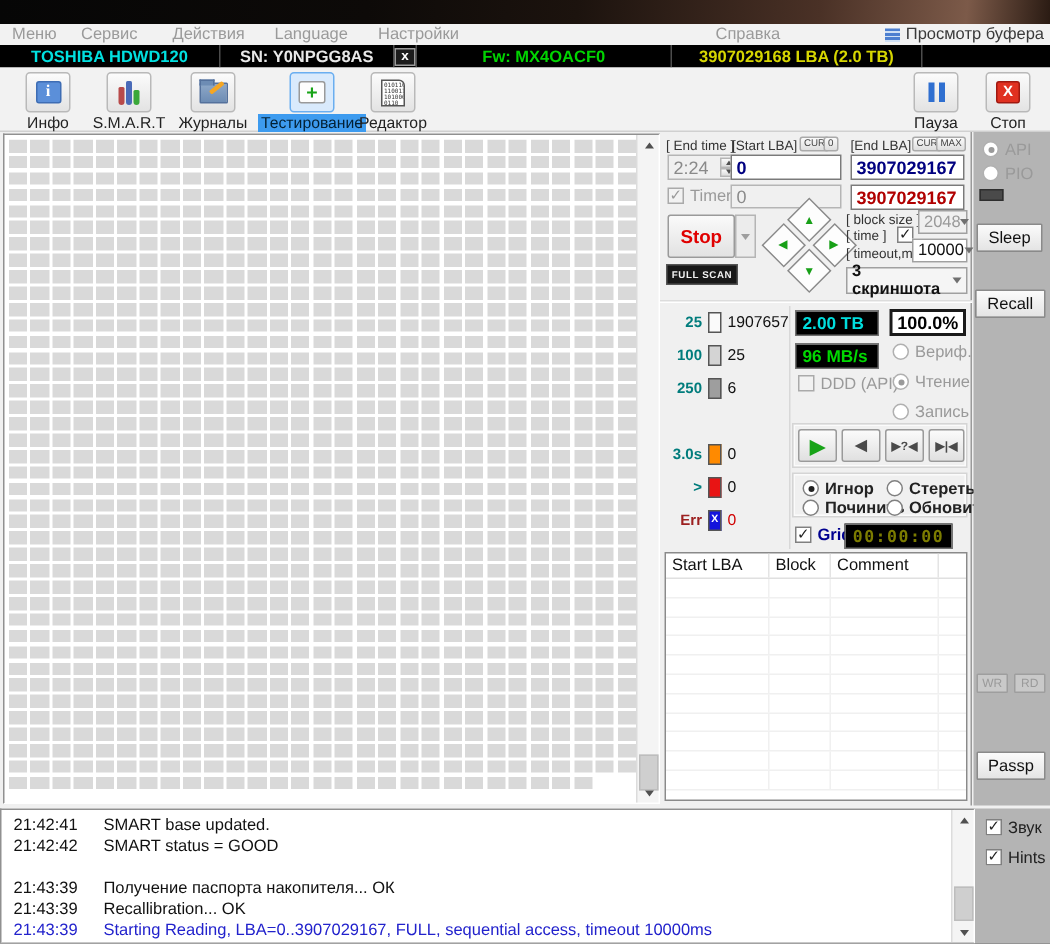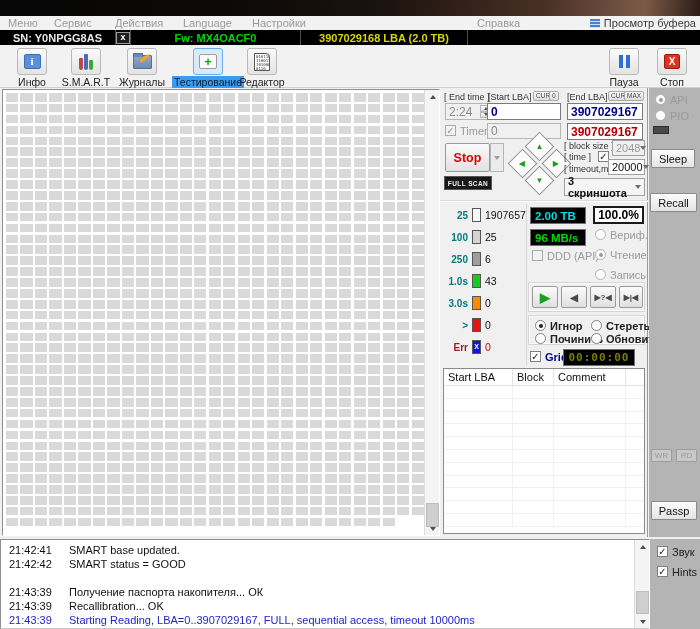--- a/index.html
+++ b/index.html
@@ -172,20 +172,21 @@
     <div class="menu-item" style="left:179px">Language</div>
     <div class="menu-item" style="left:248px">Настройки</div>
     <div class="menu-item" style="left:473px">Справка</div>
     <div id="buffer-view">
       <span id="buffer-icon"></span>
       <span>Просмотр буфера</span>
     </div>
   </div>
 
   <div id="devbar">
+    <div class="seg" id="seg-model">TOSHIBA HDWD120</div>
     <div class="seg" id="seg-serial">SN: Y0NPGG8AS</div>
     <div class="seg" id="seg-close">
         <span>x</span>
       </div>
     <div class="seg" id="seg-fw">Fw: MX4OACF0</div>
     <div class="seg" id="seg-lba">3907029168 LBA (2.0 TB)</div>
     <div class="seg" id="seg-rest"></div>
   </div>
 
   <div id="toolbar">
@@ -1464,21 +1465,21 @@
 
     <div class="plabel" style="left:124px;top:53px">[ block size ]</div>
     <div class="plabel" style="left:124px;top:64px">[ time ]</div>
     <div class="checkbox" style="left:158px;top:63px">✓</div>
     <div class="dropdown dim" style="left:172px;top:52px;width:33px;height:16px">
       <span>2048</span>
         <span class="chev"></span>
     </div>
     <div class="plabel" style="left:124px;top:76px">[ timeout,ms ]</div>
     <div class="dropdown" style="left:168px;top:71px;width:37px;height:16px">
-      <span>20000</span>
+      <span>10000</span>
         <span class="chev"></span>
     </div>
     <div class="dropdown big" style="left:124px;top:90px;width:81px;height:18px">
       <span>3 скриншота</span>
         <span class="chev"></span>
     </div>
 
     <div style="position:absolute;left:0;top:112px;width:208px;height:2px;background:#dcdcdc;border-bottom:1px solid #fff"></div>
 
     <div class="stat-row" style="top:119px">
@@ -1488,25 +1489,20 @@
     </div>
     <div class="stat-row" style="top:141px">
       <span class="stat-lb">100</span>
       <span class="stat-block" style="background-color: rgb(212, 212, 212);"></span>
       <span class="stat-cnt">25</span>
     </div>
     <div class="stat-row" style="top:163px">
       <span class="stat-lb">250</span>
       <span class="stat-block" style="background-color: rgb(158, 158, 158);"></span>
       <span class="stat-cnt">6</span>
-    </div>
-    <div class="stat-row" style="top:185px">
-      <span class="stat-lb">1.0s</span>
-      <span class="stat-block" style="background-color: rgb(30, 200, 30);"></span>
-      <span class="stat-cnt">43</span>
     </div>
     <div class="stat-row" style="top:207px">
       <span class="stat-lb">3.0s</span>
       <span class="stat-block" style="background-color: rgb(255, 138, 0);"></span>
       <span class="stat-cnt">0</span>
     </div>
     <div class="stat-row" style="top:229px">
       <span class="stat-lb">&gt;</span>
       <span class="stat-block" style="background-color: rgb(232, 20, 20);"></span>
       <span class="stat-cnt">0</span>

